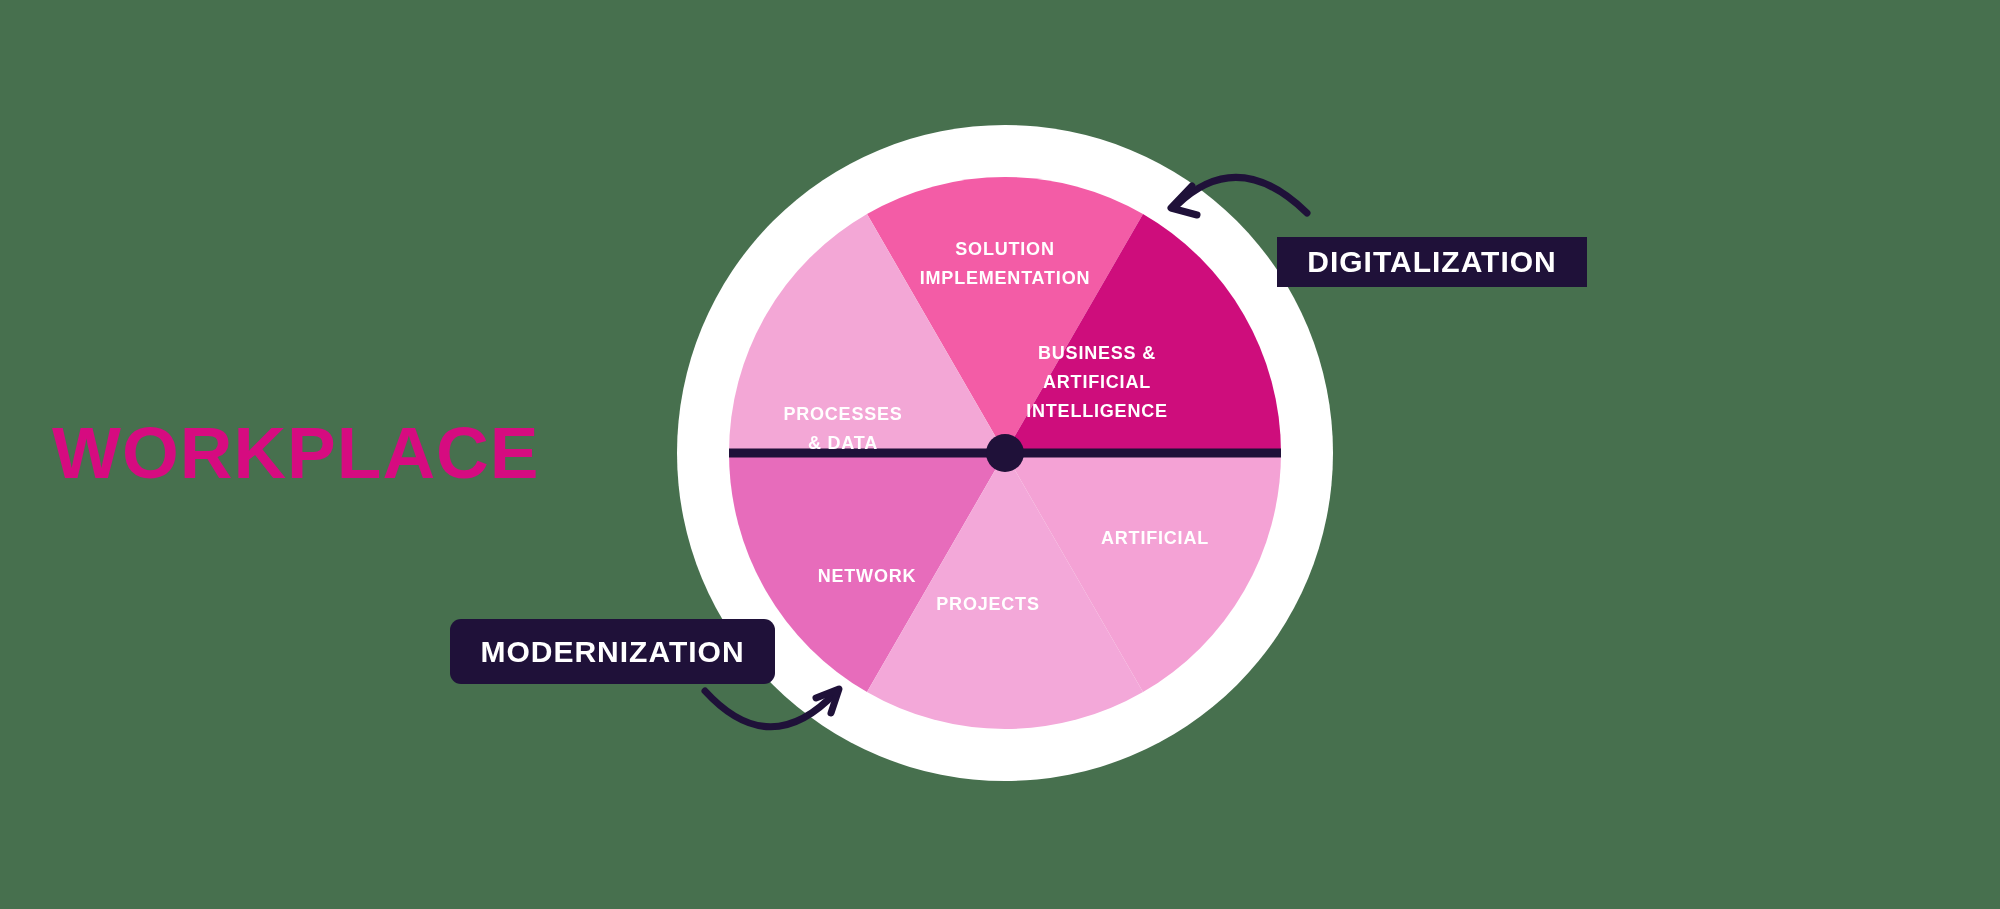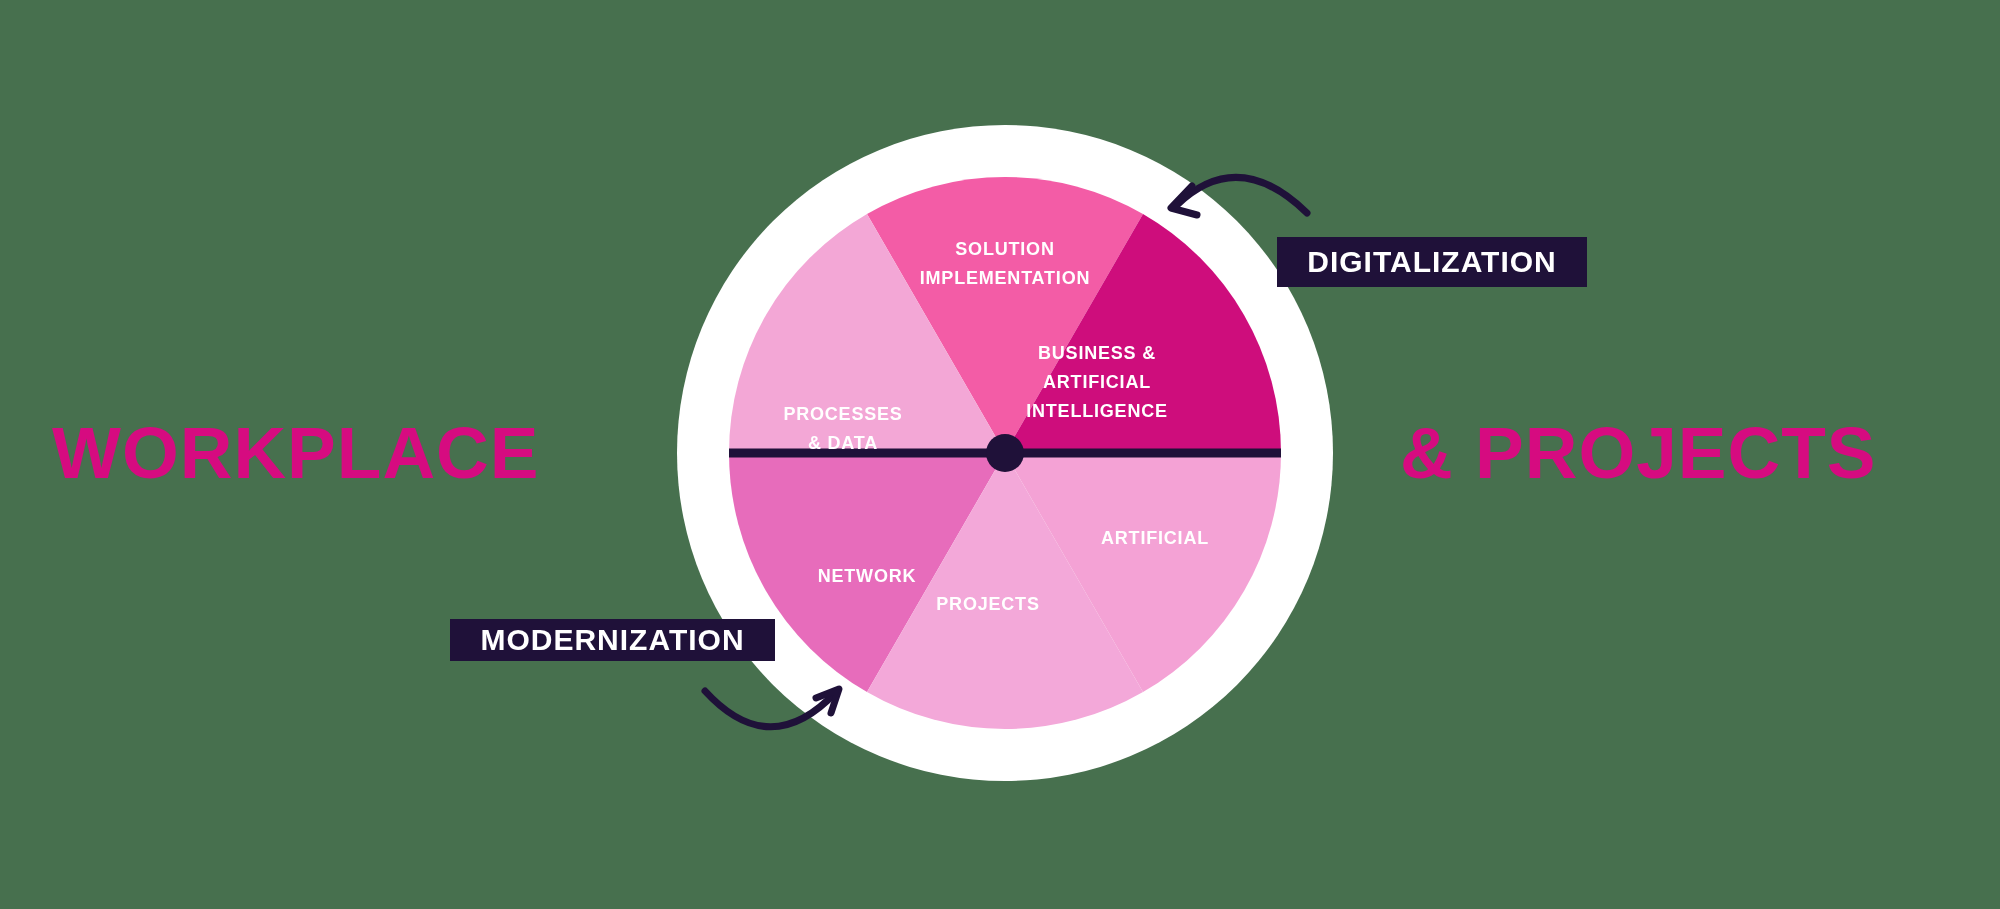--- a/index.html
+++ b/index.html
@@ -48,31 +48,30 @@
     color: var(--label-white, #fff);
     display: flex;
     align-items: center;
     justify-content: center;
     font-size: 30px;
     font-weight: bold;
     letter-spacing: 1px;
     white-space: nowrap;
   }
   .badge.digitalization { left: 1277px; top: 237px; width: 310px; height: 50px; }
-  .badge.modernization  { left: 450px;  top: 619px; width: 325px; height: 42px; }
+  .badge.modernization  { left: 450px;  top: 619px; width: 325px; height: 65px; border-radius: 11px; }
   .arrow-line { fill: none; stroke-width: 7; stroke-linecap: round; stroke-linejoin: round; }
 </style>
 </head>
 <body>
 
 <div class="stage">
 
   <div class="headline left">WORKPLACE</div>
 
-  <div class="headline right">&amp; PROJECTS</div>
 
   <svg class="wheel-svg" viewBox="0 0 2000 909" xmlns="http://www.w3.org/2000/svg">
 
     <circle style="fill: var(--ring-white, #fff);" cx="1005" cy="453" r="328"></circle>
 
     <g id="segments-group">
         <path d="M 1005 453 L 1143.0 214.0 A 276 276 0 0 0 867.0 214.0 Z" fill="#F35CA6"></path>
         <path d="M 1005 453 L 1281.0 453.0 A 276 276 0 0 0 1143.0 214.0 Z" fill="#CE0D7C"></path>
         <path d="M 1005 453 L 867.0 214.0 A 276 276 0 0 0 729.0 453.0 Z" fill="#F3A7D6"></path>
         <path d="M 1005 453 L 729.0 453.0 A 276 276 0 0 0 867.0 692.0 Z" fill="#E76CBB"></path>

